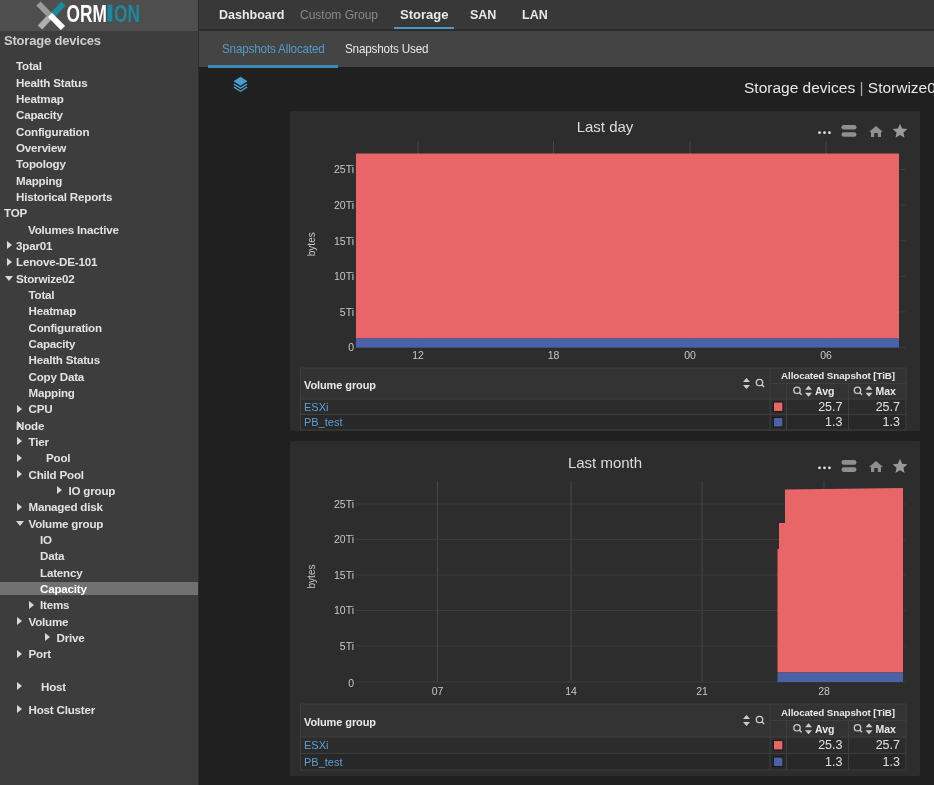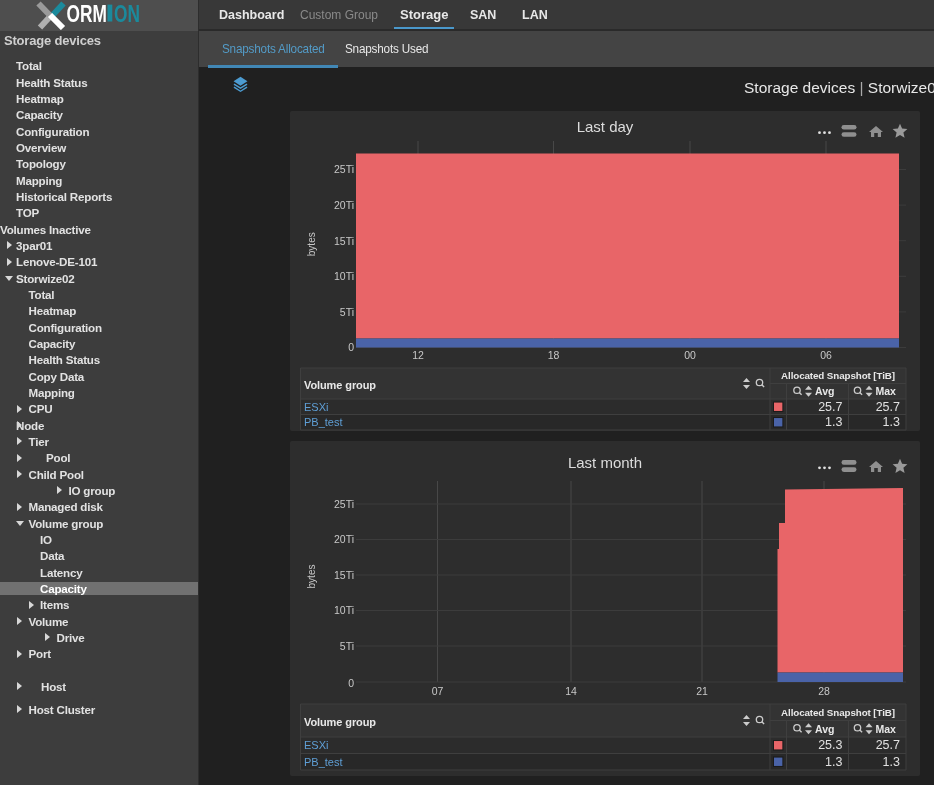--- a/index.html
+++ b/index.html
@@ -53,24 +53,24 @@
 <div class="mi" style="left:0;top:155.7px;width:198px;height:16.33px;">
     <span style="padding-left:16px">Topology</span>
   </div>
 <div class="mi" style="left:0;top:172.0px;width:198px;height:16.33px;">
     <span style="padding-left:16px">Mapping</span>
   </div>
 <div class="mi" style="left:0;top:188.3px;width:198px;height:16.33px;">
     <span style="padding-left:16px">Historical Reports</span>
   </div>
 <div class="mi" style="left:0;top:204.7px;width:198px;height:16.33px;">
-    <span style="padding-left:16px">TOP</span>
+    <span style="padding-left:4px">TOP</span>
   </div>
 <div class="mi" style="left:0;top:221.0px;width:198px;height:16.33px;">
-    <span style="padding-left:0">Volumes Inactive</span>
+    <span style="padding-left:28px">Volumes Inactive</span>
   </div>
 <div class="mi" style="left:0;top:237.3px;width:198px;height:16.33px;">
     <span class="ar" style="left:6.5px"></span>
     <span style="padding-left:16px">3par01</span>
   </div>
 <div class="mi" style="left:0;top:253.7px;width:172px;height:16.33px;">
     <span class="ar" style="left:6.5px"></span>
     <span style="padding-left:16px">Lenove-DE-101</span>
   </div>
 <div class="mi" style="left:0;top:270.0px;width:198px;height:16.33px;">

